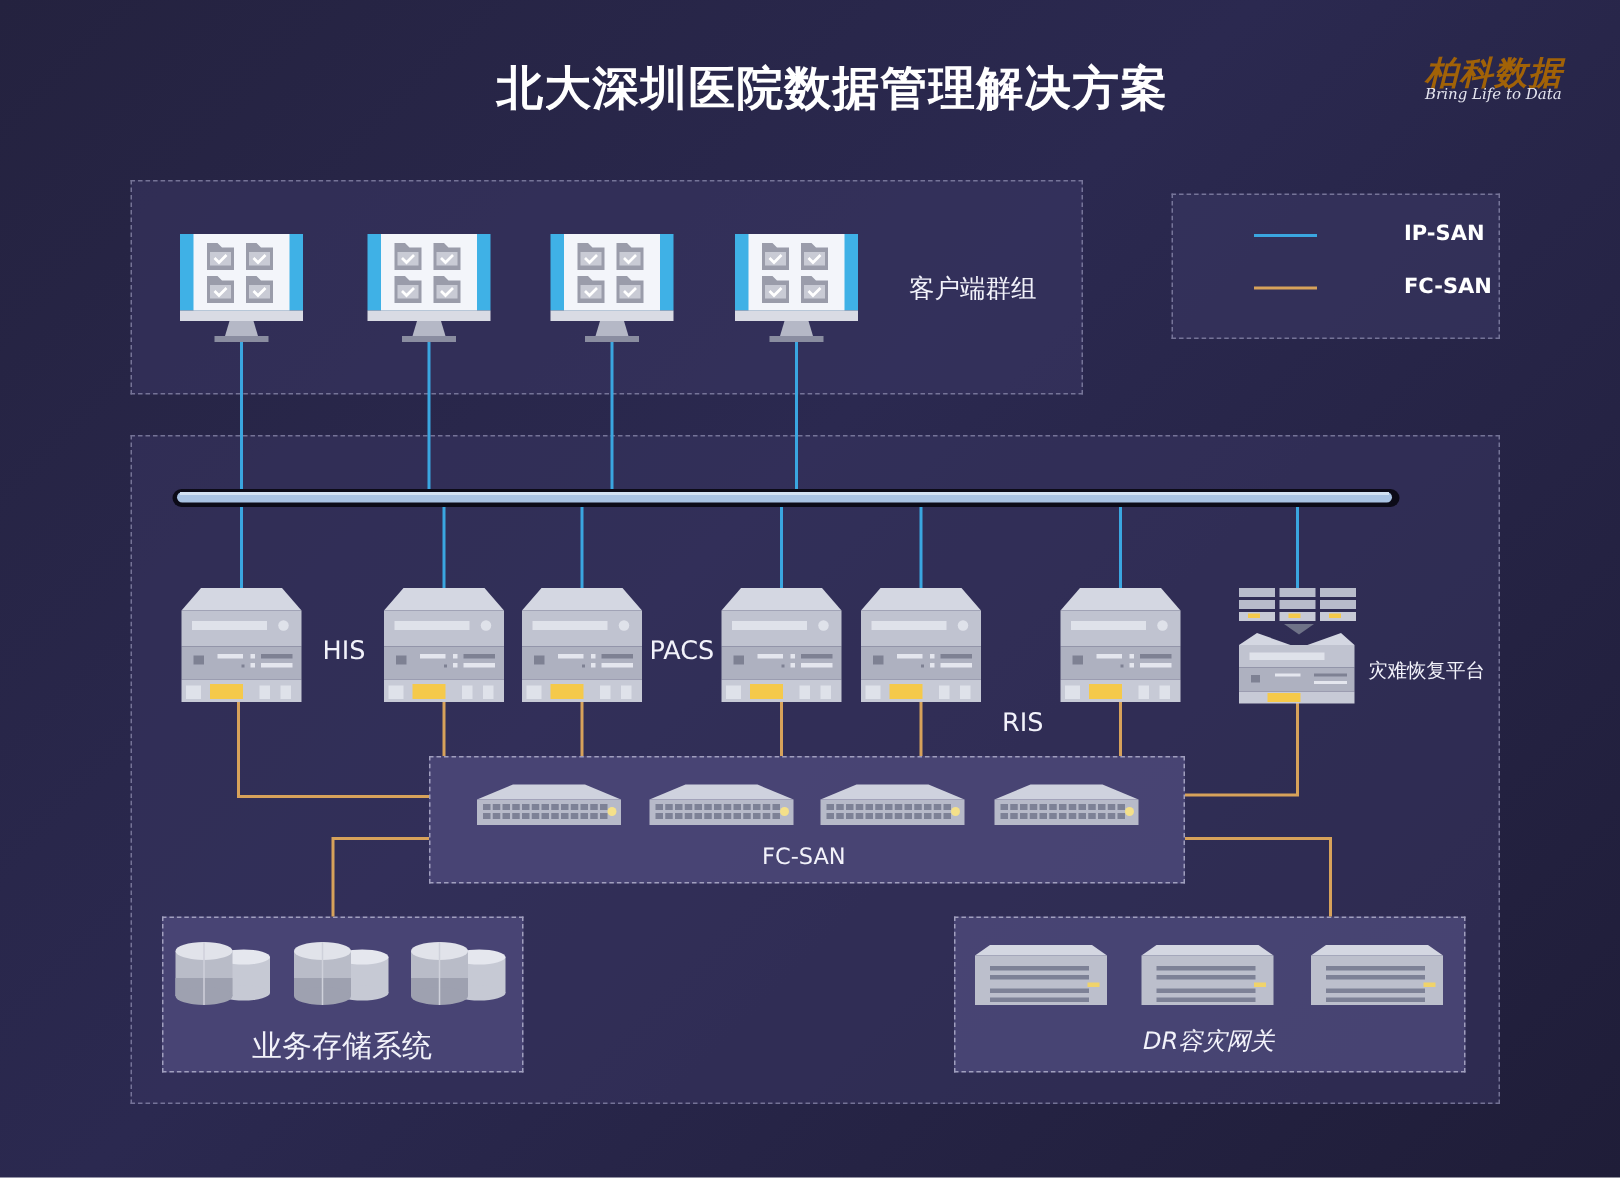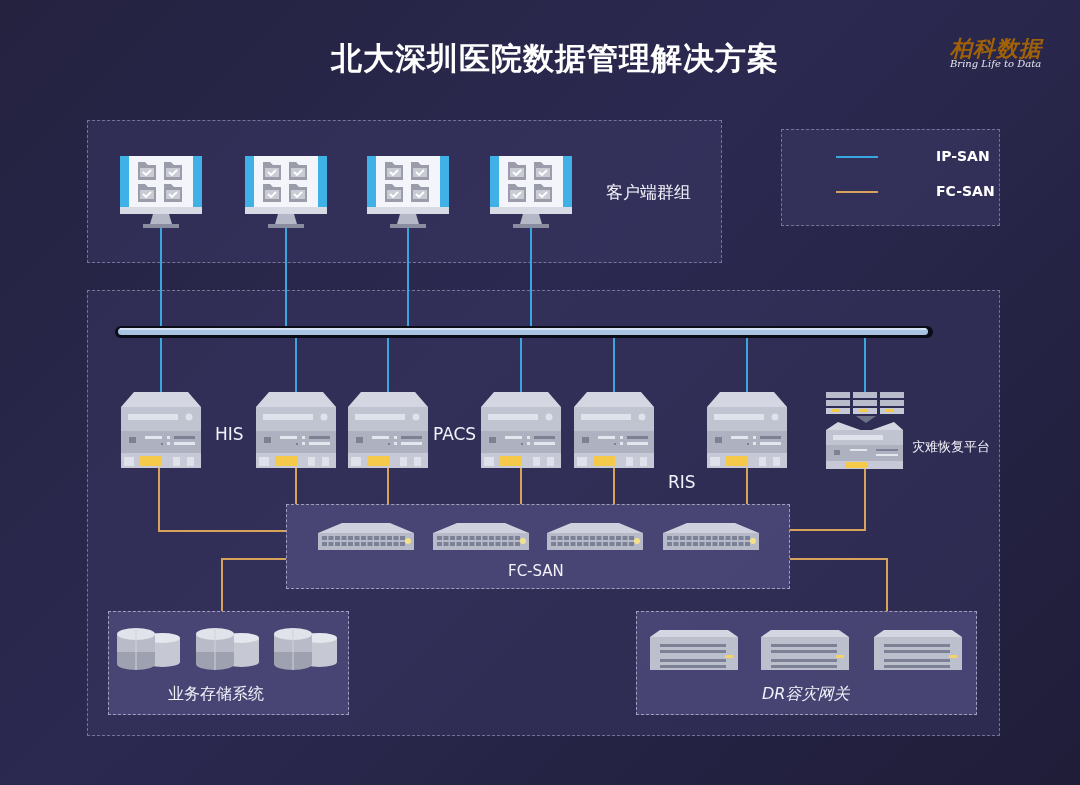--- a/index.html
+++ b/index.html
@@ -50,21 +50,21 @@
 
 <div class="box" style="left:87px;top:120px;width:635px;height:143px;"></div>
 <div class="label" style="left:606px;top:181px;">客户端群组</div>
 
 <div class="box" style="left:87px;top:290px;width:913px;height:446px;background:rgba(55,52,95,0.6);"></div>
 
 <div class="box light" style="left:286px;top:504px;width:504px;height:85px;"></div>
 <div class="label" style="left:508px;top:562px;font-size:15px;">FC-SAN</div>
 
 <div class="box light" style="left:108px;top:611px;width:241px;height:104px;"></div>
-<div class="label" style="left:168px;top:684px;font-size:16px;">业务存储系统</div>
+<div class="label" style="left:168px;top:684px;font-size:20px;">业务存储系统</div>
 
 <div class="box light" style="left:636px;top:611px;width:341px;height:104px;"></div>
 <div class="label" style="left:762px;top:684px;font-size:16px;font-style:italic;">DR容灾网关</div>
 
 <div class="label" style="left:215px;top:424px;">HIS</div>
 <div class="label" style="left:433px;top:424px;">PACS</div>
 <div class="label" style="left:668px;top:424px;margin-top:48px;">RIS</div>
 <div class="label small" style="left:912px;top:438px;">灾难恢复平台</div>
 
 <svg class="wires" id="scene" width="1080" height="785">

